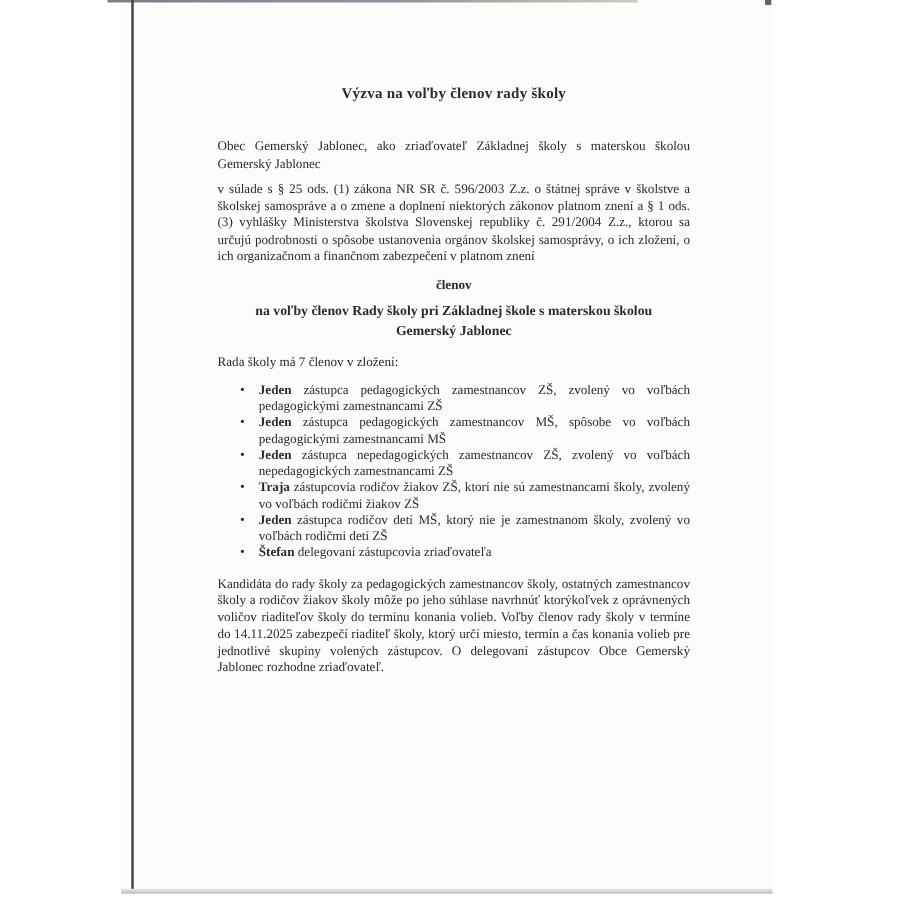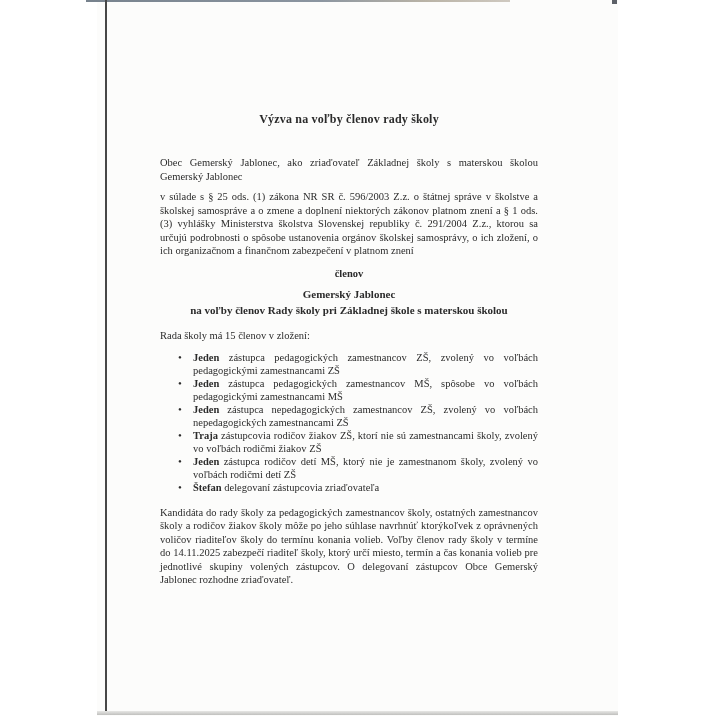--- a/index.html
+++ b/index.html
@@ -37,25 +37,24 @@
   }
   .edge-bottom {
     position: absolute; left: 97px; top: 711px;
     width: 521px; height: 4px;
     background: linear-gradient(#e7e7e5, #c0c0be);
   }
 
   
   .content {
     position: absolute;
-    left: 160px; top: 0;
+    left: 174px; top: 0;
     width: 378px;
     font-size: 10.5px;
     line-height: 13.5px;
-    margin-top: 45px;
   }
   .title {
     margin-top: 66px;
     font-size: 12px;
     line-height: 16px;
     font-weight: bold;
     text-align: center;
     letter-spacing: 0.2px;
   }
   .para { text-align: justify; }
@@ -129,25 +128,25 @@
     <h1 class="title">Výzva na voľby členov rady školy</h1>
 
     <p class="para intro">Obec Gemerský Jablonec, ako zriaďovateľ Základnej školy s materskou školou  Gemerský Jablonec</p>
 
 
     <p class="para legal">v súlade s § 25 ods. (1) zákona NR SR č. 596/2003 Z.z. o štátnej správe v školstve a školskej samospráve a o zmene a doplnení niektorých zákonov platnom znení a § 1 ods. (3) vyhlášky Ministerstva školstva Slovenskej republiky č. 291/2004 Z.z., ktorou sa určujú podrobnosti o spôsobe ustanovenia orgánov školskej samosprávy, o ich zložení, o ich organizačnom a finančnom zabezpečení v platnom znení</p>
 
     <div class="center-bold call">členov</div>
 
     <div class="call-heading">
+      <div>na voľby členov Rady školy pri Základnej škole s materskou školou</div>
       <div>Gemerský Jablonec</div>
-      <div>na voľby členov Rady školy pri Základnej škole s materskou školou</div>
     </div>
 
-    <p class="council-intro">Rada školy má 15 členov v zložení:</p>
+    <p class="council-intro">Rada školy má 7 členov v zložení:</p>
 
     <ul class="members">
       <li>
         <span class="dot">•</span>
         <span class="li-text"><b>Jeden</b><span> zástupca pedagogických zamestnancov ZŠ, zvolený vo voľbách pedagogickými zamestnancami ZŠ</span></span>
       </li>
       <li>
         <span class="dot">•</span>
         <span class="li-text"><b>Jeden</b><span> zástupca pedagogických zamestnancov MŠ, spôsobe vo voľbách pedagogickými zamestnancami MŠ</span></span>
       </li>

